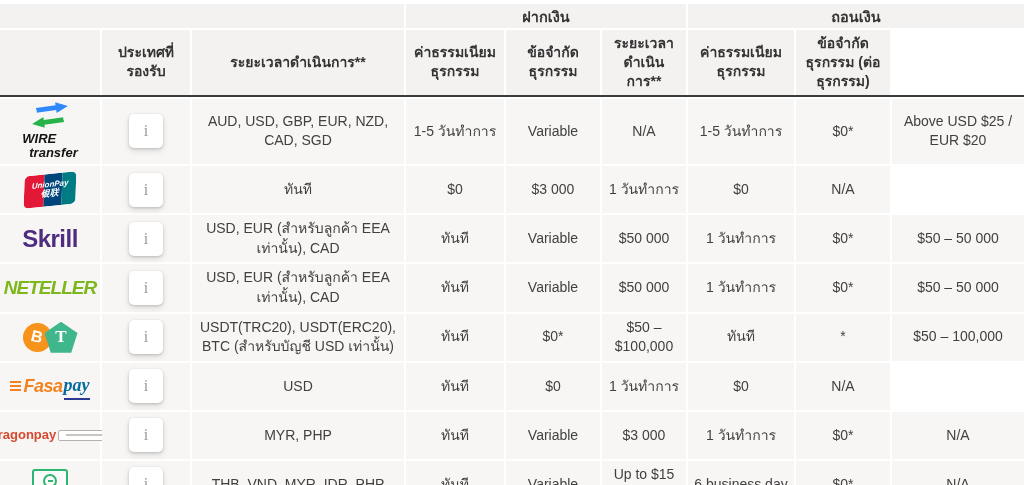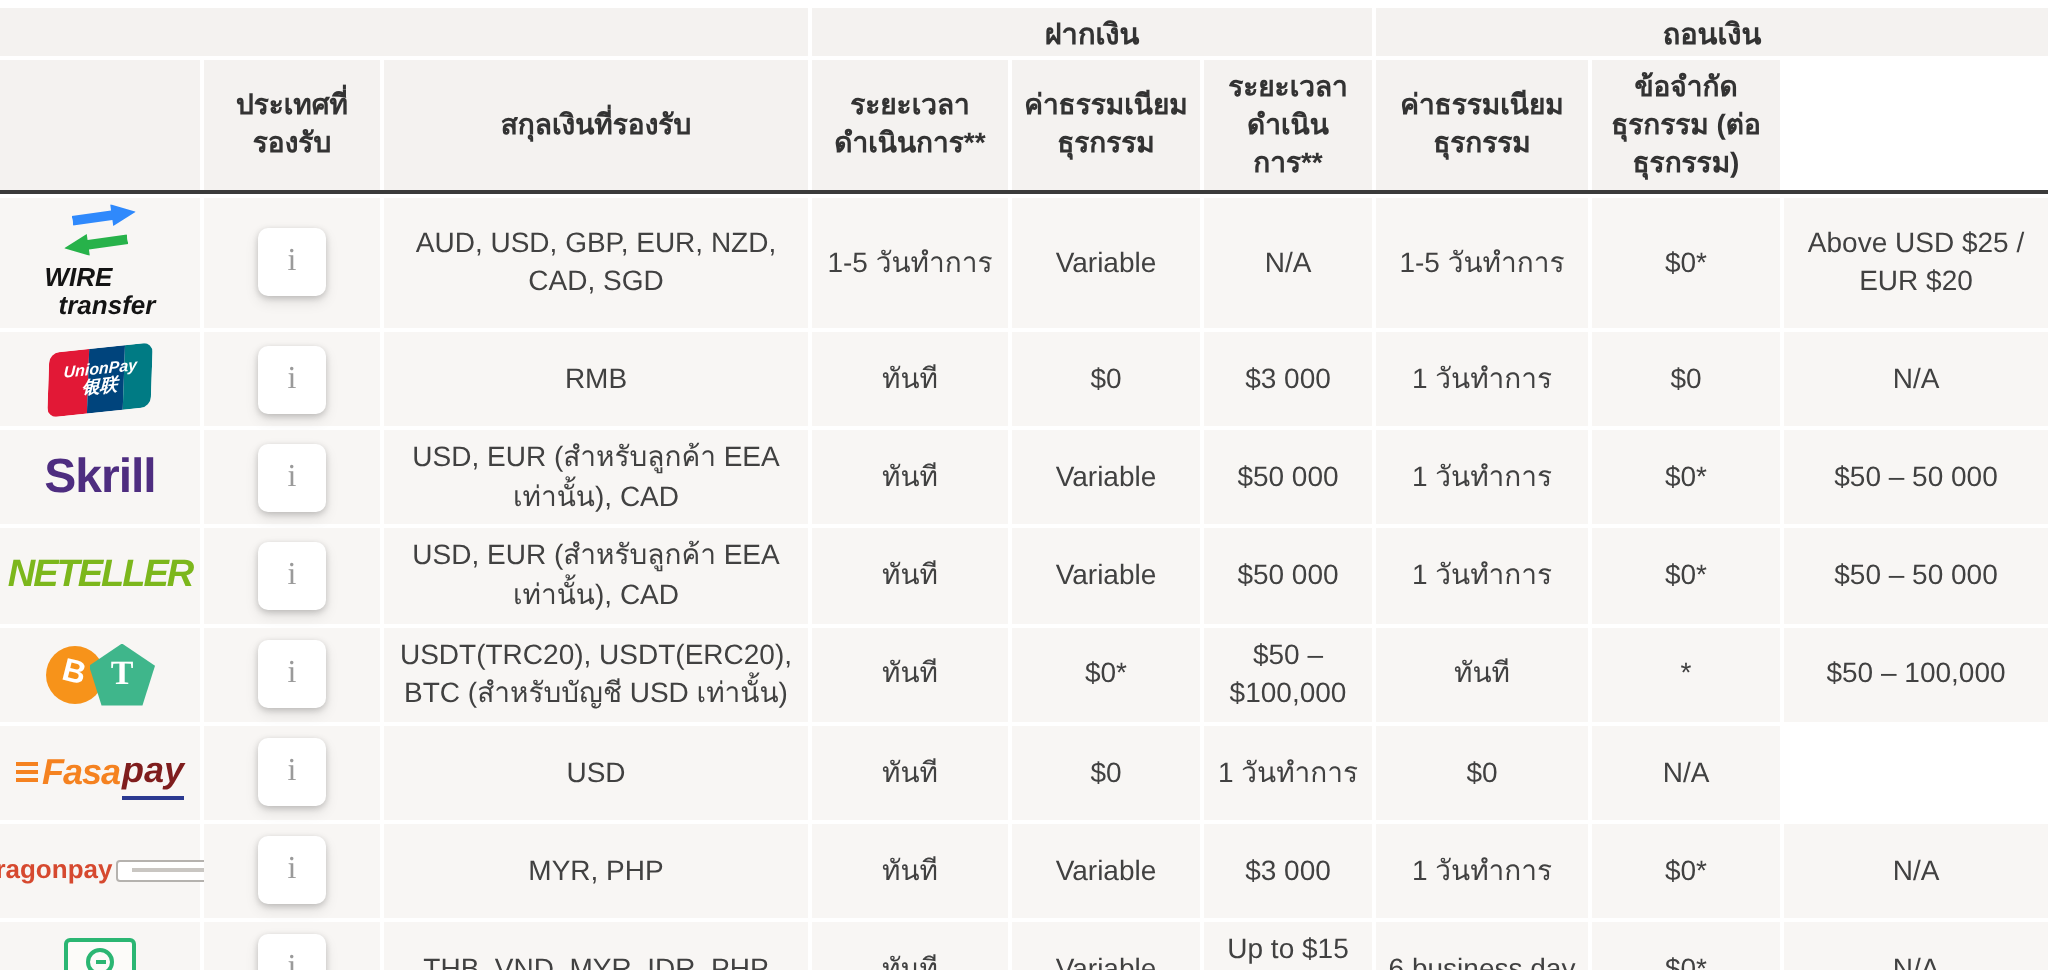--- a/index.html
+++ b/index.html
@@ -44,21 +44,21 @@
   .btc{width:29px;height:29px;border-radius:50%;background:#f7931a;color:#fff;display:flex;align-items:center;
        justify-content:center;font-weight:800;font-size:16px;}
   .btc span{display:block;transform:rotate(14deg);}
   .usdt{width:33px;height:31px;background:#3fb68b;clip-path:polygon(50% 0,100% 36%,81% 100%,19% 100%,0 36%);
         display:flex;align-items:center;justify-content:center;color:#fff;margin-left:-7px;
         font-family:"Liberation Serif",serif;font-weight:800;font-size:17px;}
   
   .lg-fasapay{display:flex;align-items:center;font-style:italic;font-weight:800;}
   .fp-lines{width:11px;height:2px;background:#f58220;box-shadow:0 4px 0 #f58220,0 -4px 0 #f58220;margin-right:2px;}
   .fp-fasa{color:#f58220;font-size:18px;letter-spacing:-.5px;}
-  .fp-pay{color:#7f1d1d;font-size:18px;margin-left:1px;border-bottom:2px solid #2b3990;}
+  .fp-pay{color:#0369a1;font-size:18px;margin-left:1px;border-bottom:2px solid #2b3990;font-family:Liberation Serif, serif;}
   
   .lg-dragonpay{display:flex;flex-direction:row;align-items:center;gap:2px;}
   .dp-row{display:flex;align-items:center;gap:3px;}
   .dp-dragon{width:11px;height:17px;background:linear-gradient(180deg,#f7941d,#d2232a);
              clip-path:polygon(20% 100%,0 60%,35% 65%,10% 30%,45% 38%,30% 0,80% 20%,60% 45%,100% 55%,70% 65%,90% 100%);}
   .dp-text{color:#d6492f;font-size:13px;font-weight:700;}
   .dp-tag{width:64px;height:9px;border:1px solid #b5b2ae;border-radius:2px;display:flex;align-items:center;justify-content:center;background:#fff;}
   .dp-tagline{width:50px;height:2px;background:#c9c6c2;}
   
   .lg-bank{display:flex;flex-direction:column;align-items:center;}
@@ -77,23 +77,23 @@
 
   <div class="grow">
     <div class="gcell"></div>
     <div class="gcell">ฝากเงิน</div>
     <div class="gcell">ถอนเงิน</div>
   </div>
 
   <div class="row chead">
     <div class="cell"></div>
     <div class="cell">ประเทศที่รองรับ</div>
-    <div class="cell">สกุลเงินที่รองรับ</div>
     <div class="cell">ระยะเวลาดำเนินการ**</div>
     <div class="cell">ค่าธรรมเนียมธุรกรรม</div>
+    <div class="cell">ข้อจำกัดธุรกรรม</div>
     <div class="cell">ระยะเวลาดำเนินการ**</div>
     <div class="cell">ค่าธรรมเนียมธุรกรรม</div>
     <div class="cell">ข้อจำกัดธุรกรรม (ต่อธุรกรรม)</div>
   </div>
 
   <div id="tbody">
       <div class="row brow">
         <div class="cell">
           <div class="lg-wire">
             <span class="wt-arrows">
@@ -125,21 +125,20 @@
             <span class="up-teal"></span>
             <span class="up-text">
               <span class="l1">UnionPay</span>
               <span class="l2">银联</span>
             </span>
           </div>
         </div>
         <div class="cell">
           <button class="info-btn">i</button>
         </div>
-        <div class="cell">RMB</div>
         <div class="cell">ทันที</div>
         <div class="cell">$0</div>
         <div class="cell">$3 000</div>
         <div class="cell">1 วันทำการ</div>
         <div class="cell">$0</div>
         <div class="cell">N/A</div>
       </div>
       <div class="row brow">
         <div class="cell">
           <div class="lg-skrill">Skrill</div>

